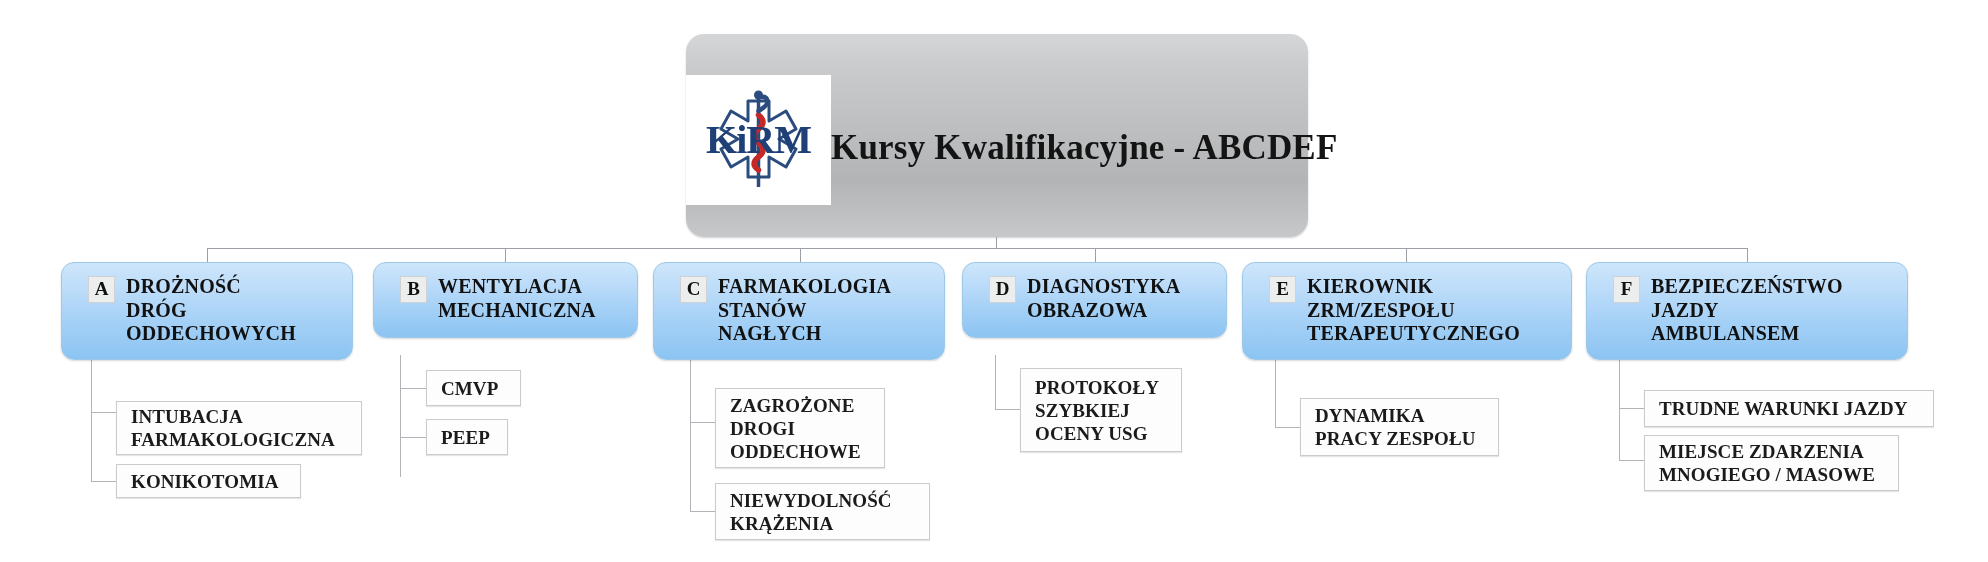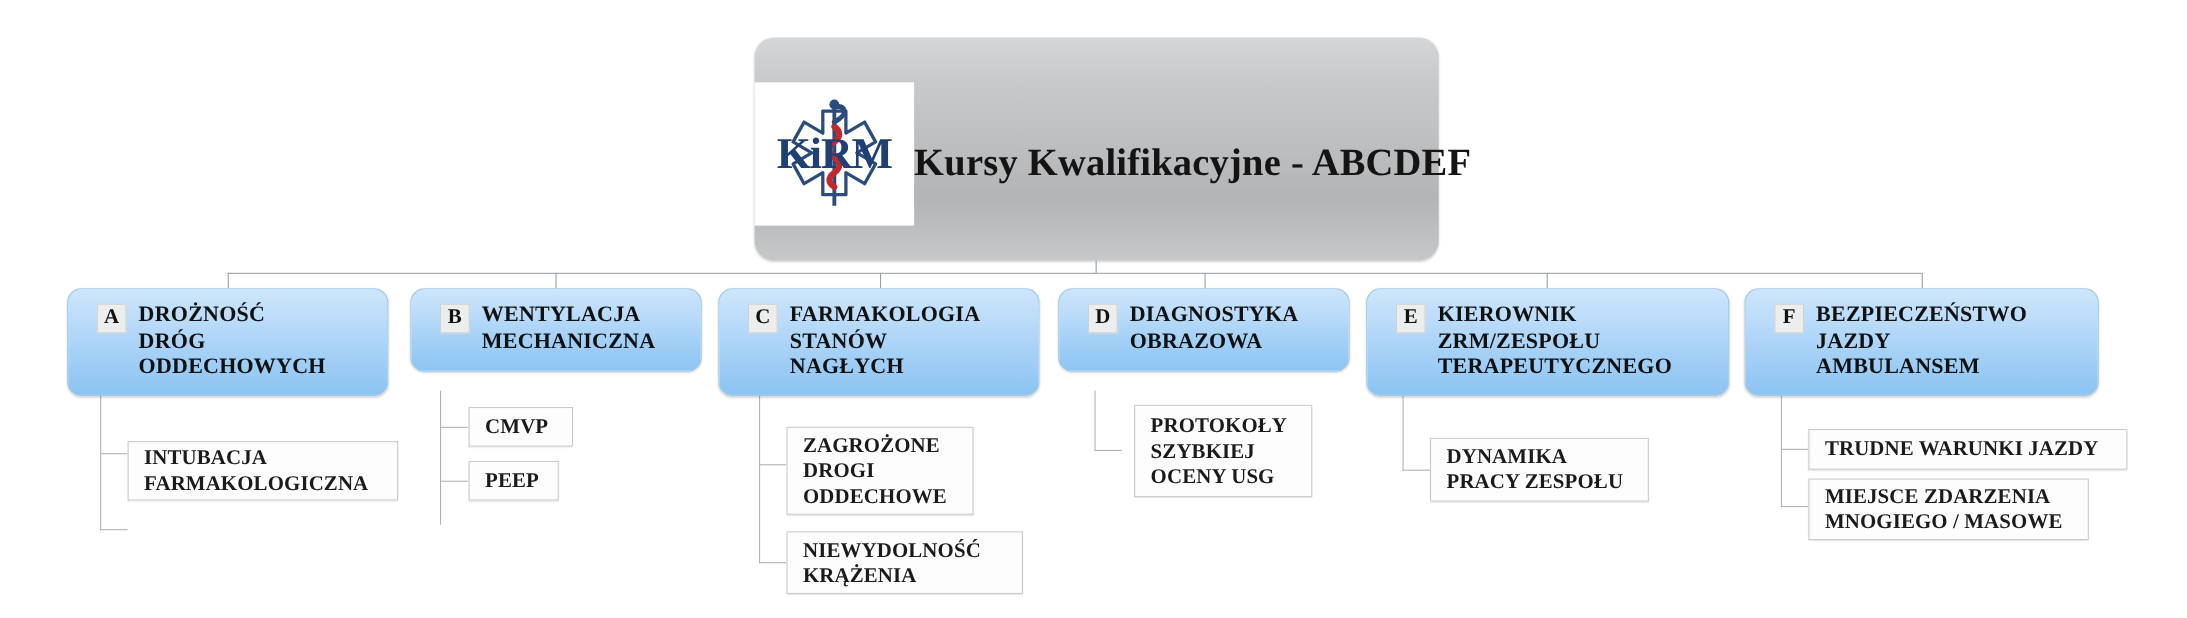--- a/index.html
+++ b/index.html
@@ -223,39 +223,42 @@
     <span class="cat-badge">F</span>
     <span class="cat-label">BEZPIECZEŃSTWO
 JAZDY
 AMBULANSEM</span>
   </div>
 
   <div class="leaf-node" style="left:116px; top:385px; width:246px; height:54px;margin-top:16px;">
     <span class="leaf-label">INTUBACJA
 FARMAKOLOGICZNA</span>
   </div>
+  <div class="leaf-node" style="left:116px; top:464px; width:185px; height:34px;">
+    <span class="leaf-label">KONIKOTOMIA</span>
+  </div>
 
   <div class="leaf-node" style="left:426px; top:370px; width:95px; height:36px;">
     <span class="leaf-label">CMVP</span>
   </div>
   <div class="leaf-node" style="left:426px; top:419px; width:82px; height:36px;">
     <span class="leaf-label">PEEP</span>
   </div>
 
   <div class="leaf-node" style="left:715px; top:388px; width:170px; height:80px;">
     <span class="leaf-label">ZAGROŻONE
 DROGI
 ODDECHOWE</span>
   </div>
   <div class="leaf-node" style="left:715px; top:483px; width:215px; height:57px;">
     <span class="leaf-label">NIEWYDOLNOŚĆ
 KRĄŻENIA</span>
   </div>
 
-  <div class="leaf-node" style="left:1020px; top:368px; width:162px; height:84px;margin-left:11px;">
+  <div class="leaf-node" style="left:1020px; top:368px; width:162px; height:84px;">
     <span class="leaf-label">PROTOKOŁY
 SZYBKIEJ
 OCENY USG</span>
   </div>
 
   <div class="leaf-node" style="left:1300px; top:398px; width:199px; height:58px;">
     <span class="leaf-label">DYNAMIKA
 PRACY ZESPOŁU</span>
   </div>
 

